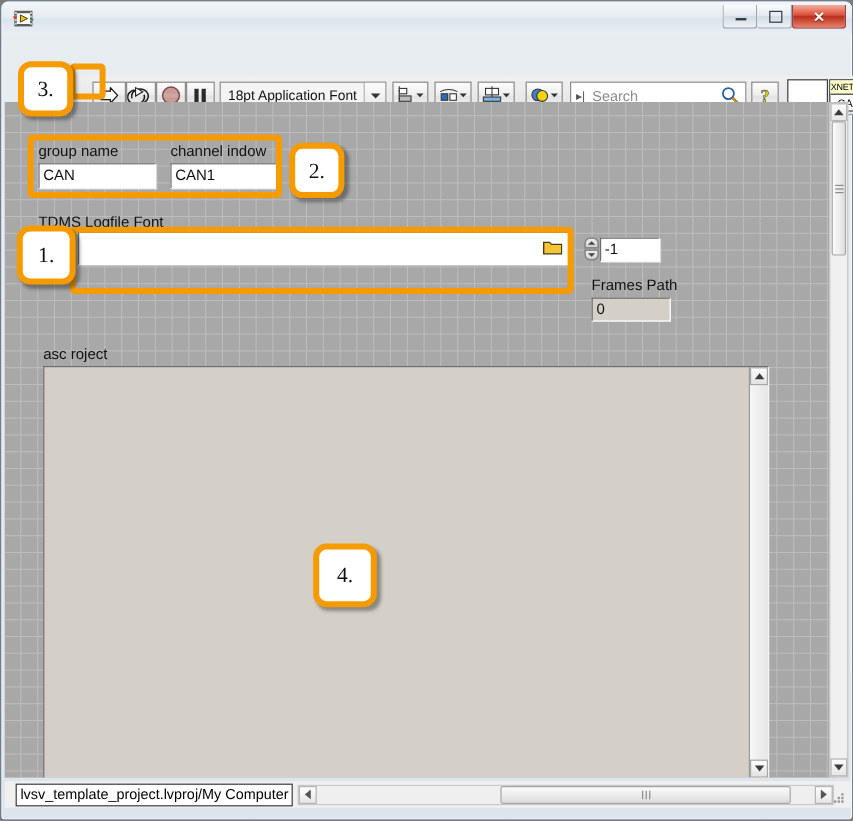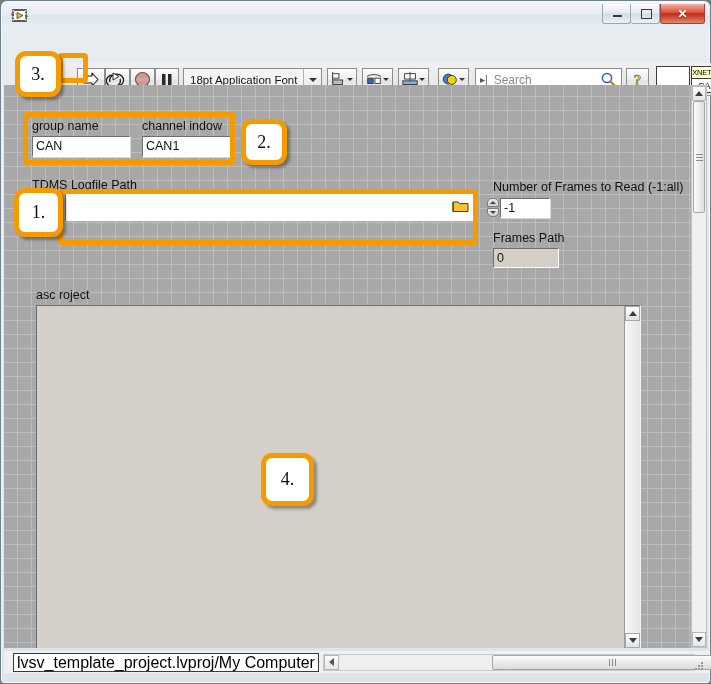--- a/index.html
+++ b/index.html
@@ -206,21 +206,21 @@
     border:1px solid #b5b5b5;box-sizing:border-box;
     display:flex;align-items:center;justify-content:center;
   }
 
   .statusbar{
     position:absolute;left:3px;top:650px;width:705px;height:22px;
     background:#f0f0f0;box-sizing:border-box;
     display:flex;align-items:center;
   }
   .status-text{
-    border:1px solid #3a3a3a;background:#fff;font-size:16px;color:#000;
+    border:1px solid #3a3a3a;background:#fff;font-size:12px;color:#000;
     padding:1px 3px;margin-left:9px;white-space:nowrap;line-height:15px;
   }
   .hscroll{
     position:relative;flex:1;height:17px;margin-left:4px;margin-right:14px;
     background:#efefef;border:1px solid #c9c9c9;box-sizing:border-box;
     display:flex;align-items:center;
   }
   .hs-btn{width:15px;height:15px;display:flex;align-items:center;justify-content:center;
     background:linear-gradient(to bottom,#fdfdfd,#e6e6e6);border:1px solid #b5b5b5;box-sizing:border-box;}
   .tri-l{width:0;height:0;border-top:4px solid transparent;border-bottom:4px solid transparent;border-right:5px solid #555;}
@@ -384,32 +384,31 @@
     </div>
 
     <div class="panel">
 
       <div class="ctl-label" style="left:28px;top:34px;">group name</div>
       <div class="str-ctl" style="left:28px;top:51px;width:98px;height:21px;">CAN</div>
 
       <div class="ctl-label" style="left:138px;top:34px;">channel indow</div>
       <div class="str-ctl" style="left:138px;top:51px;width:90px;height:21px;">CAN1</div>
 
-      <div class="ctl-label" style="left:28px;top:93px;">TDMS Logfile Path</div>
+      <div class="ctl-label" style="left:28px;top:93px;">TDMS Logfile Font</div>
       <div class="path-ctl" style="left:61px;top:108px;width:409px;height:28px;">
         <span style="position:absolute;left:4px;top:4px;font-size:12.5px;color:#111;"></span>
         <span class="folder-ico">
           <svg width="17" height="14" viewBox="0 0 17 14">
             <path d="M1 3 L6 3 L7.5 4.6 L16 4.6 L16 12.5 L1 12.5 Z" fill="#f5c433" stroke="#4a3a10" stroke-width="1"></path>
             <path d="M1 3 L1 12.5" stroke="#4a3a10" stroke-width="1"></path>
           </svg>
         </span>
       </div>
 
-      <div class="ctl-label" style="left:489px;top:95px;">Number of Frames to Read (-1:all)</div>
       <div class="spin" style="left:483px;top:113px;">
         <span class="up">
             <span class="tri-u"></span>
           </span>
         <span class="dn">
             <span class="tri-d"></span>
           </span>
       </div>
       <div class="str-ctl" style="left:496px;top:113px;width:50px;height:20px;">-1</div>
 

